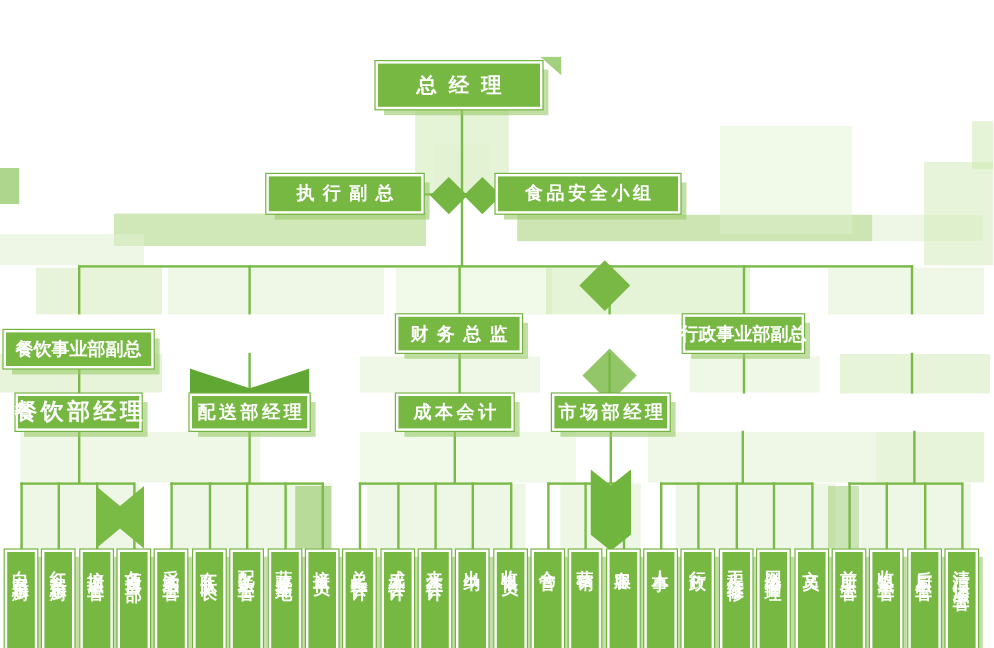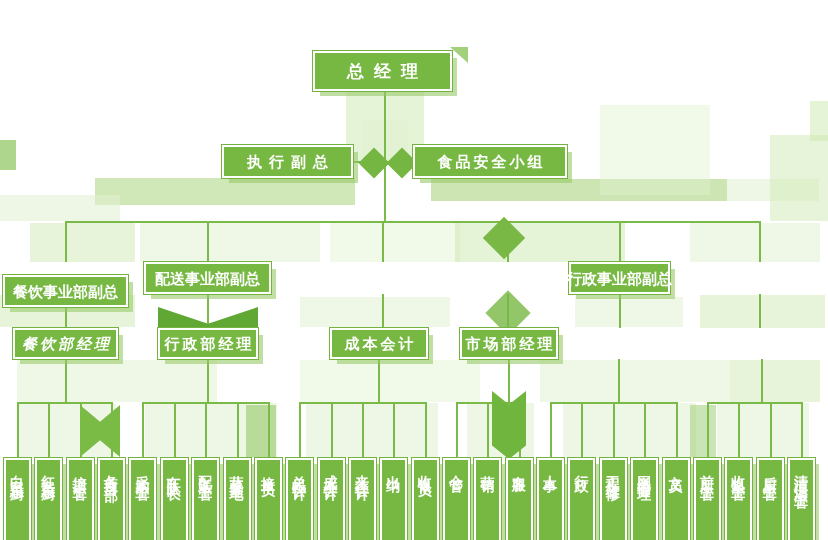--- a/index.html
+++ b/index.html
@@ -171,28 +171,28 @@
     <div class="deco hi" style="left: 391px; top: 107px; width: 22px; height: 22px; background: rgb(116, 182, 65); transform: rotate(45deg);"></div>
     <div class="deco hi" style="left: 489px; top: 178px; width: 30px; height: 30px; background: rgb(121, 184, 69); transform: rotate(45deg);"></div>
     <div class="deco hi" style="left: 492px; top: 252px; width: 32px; height: 32px; background: rgba(120, 184, 68, 0.8); transform: rotate(45deg);"></div>
     <div class="deco hi" style="left: 158px; top: 262px; width: 100px; height: 52px; background: rgb(97, 167, 51); clip-path: polygon(0px 0px, 50% 32%, 100% 0px, 100% 100%, 50% 68%, 0px 100%);"></div>
     <div class="deco hi" style="left: 80px; top: 360px; width: 40px; height: 52px; background: rgb(121, 187, 69); clip-path: polygon(0px 0px, 50% 32%, 100% 0px, 100% 100%, 50% 68%, 0px 100%);"></div>
     <div class="deco hi" style="left: 492px; top: 346px; width: 34px; height: 68px; background: rgb(112, 181, 61); clip-path: polygon(0px 0px, 50% 20%, 100% 0px, 100% 80%, 50% 100%, 0px 80%);"></div>
     <div class="deco hi" style="left: 450px; top: 2px; width: 18px; height: 16px; background: rgba(140, 196, 92, 0.8); clip-path: polygon(0px 0px, 100% 0px, 100% 100%);"></div>
     <div class="node" style="left: 3px; top: 230px; width: 125px; height: 32px; font-size: 15px;">
       <span class="ls0">餐饮事业部副总</span>
     </div>
-    <div class="node" style="left: 13px; top: 283px; width: 105px; height: 31px; font-size: 15px; font-style: italic;">
+    <div class="node" style="left: 13px; top: 283px; width: 105px; height: 31px; font-size: 19px;">
       <span class="ls3">餐饮部经理</span>
     </div>
-    <div class="node" style="left: 144px; top: 217px; width: 127px; height: 32px; font-size: 15px;">
-      <span class="ls0">配送事业部副总</span>
-    </div>
     <div class="node" style="left: 158px; top: 283px; width: 100px; height: 31px; font-size: 15px;">
-      <span class="ls3">行政部经理</span>
+      <span class="ls3">配送部经理</span>
+    </div>
+    <div class="node" style="left: 330px; top: 217px; width: 105px; height: 32px; font-size: 15px;">
+      <span class="ls7">财务总监</span>
     </div>
     <div class="node" style="left: 330px; top: 283px; width: 98px; height: 31px; font-size: 15px;">
       <span class="ls3">成本会计</span>
     </div>
     <div class="node" style="left: 460px; top: 283px; width: 98px; height: 31px; font-size: 15px; text-align: center;">
       <span class="ls3">市场部经理</span>
     </div>
     <div class="node" style="left: 569px; top: 217px; width: 101px; height: 32px; font-size: 15px;">
       <span class="ls0">行政事业部副总</span>
     </div>

